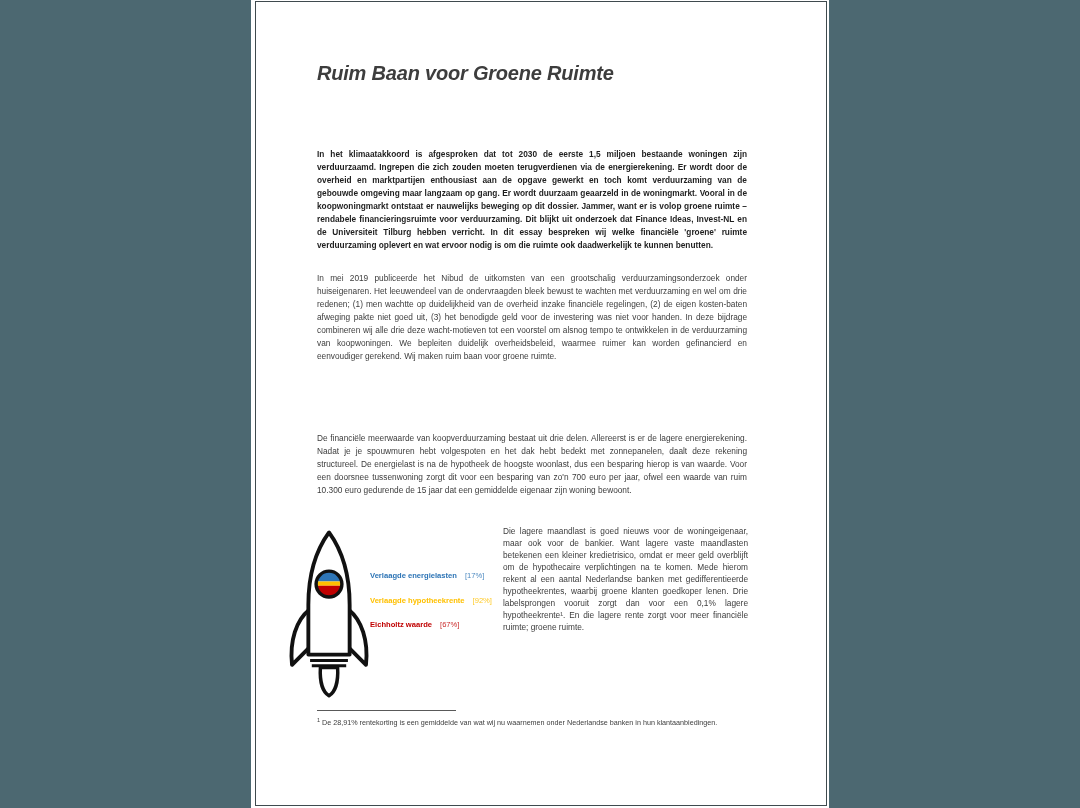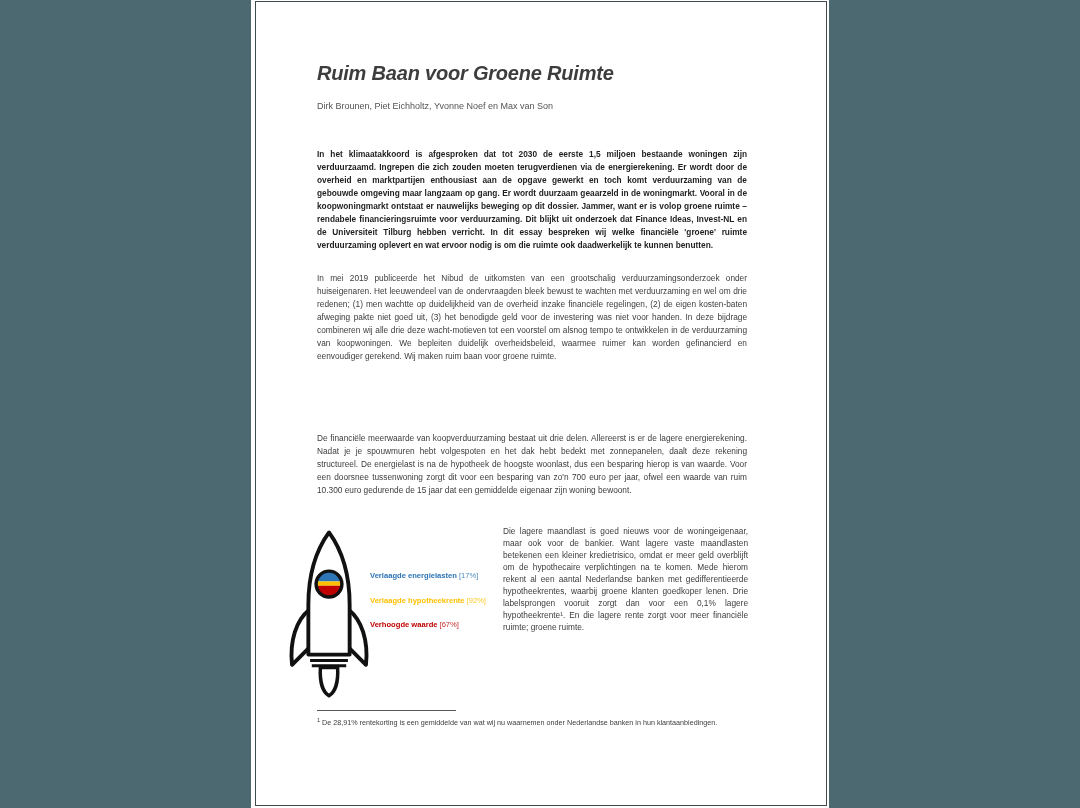--- a/index.html
+++ b/index.html
@@ -45,21 +45,21 @@
   }
   .heading .hname{margin-left:11px;}
   .p3{top:432px;color:#3c3c3c;}
 
   .rocket-svg{position:absolute;left:-31px;top:529px;width:86px;height:172px;}
 
   .rlabel{
     position:absolute;left:53px;width:200px;
     font-size:7.6px;font-weight:bold;white-space:nowrap;
   }
-  .rlabel .pct{font-weight:normal;opacity:0.85;margin-left:2px;}
+  .rlabel .pct{font-weight:normal;opacity:0.85;margin-left:8px;}
   .rlabel-blue{top:571px;color:#2E75B6;}
   .rlabel-yellow{top:596px;color:#FFC000;}
   .rlabel-red{top:620px;color:#C00000;}
 
   .side{
     position:absolute;left:186px;top:525px;width:245px;
     font-size:8.3px;line-height:12px;text-align:justify;color:#3c3c3c;
   }
 
   .foot-rule{
@@ -75,21 +75,20 @@
 </head>
 <body>
 
 <div class="paper">
   <div class="paper-frame"></div>
 
   <div class="content">
 
     <h1 class="title">Ruim Baan voor Groene Ruimte</h1>
 
-    <div class="authors">Dirk Brounen, Piet Eichholtz, Yvonne Noef en Max van Son</div>
 
     <p class="intro">In het klimaatakkoord is afgesproken dat tot 2030 de eerste 1,5 miljoen bestaande woningen zijn verduurzaamd. Ingrepen die zich zouden moeten terugverdienen via de energierekening. Er wordt door de overheid en marktpartijen enthousiast aan de opgave gewerkt en toch komt verduurzaming van de gebouwde omgeving maar langzaam op gang. Er wordt duurzaam geaarzeld in de woningmarkt. Vooral in de koopwoningmarkt ontstaat er nauwelijks beweging op dit dossier. Jammer, want er is volop groene ruimte – rendabele financieringsruimte voor verduurzaming. Dit blijkt uit onderzoek dat Finance Ideas, Invest-NL en de Universiteit Tilburg hebben verricht.  In dit essay bespreken wij welke financiële 'groene' ruimte verduurzaming oplevert en wat ervoor nodig is om die ruimte ook daadwerkelijk te kunnen benutten.</p>
 
     <p class="para p2">In mei 2019 publiceerde het Nibud de uitkomsten van een grootschalig verduurzamingsonderzoek onder huiseigenaren. Het leeuwendeel van de ondervraagden bleek bewust te wachten met verduurzaming en wel om drie redenen; (1) men wachtte op duidelijkheid van de overheid inzake financiële regelingen, (2) de eigen kosten-baten afweging pakte niet goed uit, (3) het benodigde geld voor de investering was niet voor handen. In deze bijdrage combineren wij alle drie deze wacht-motieven tot een voorstel om alsnog tempo te ontwikkelen in de verduurzaming van koopwoningen. We bepleiten duidelijk overheidsbeleid, waarmee ruimer kan worden gefinancierd en eenvoudiger gerekend. Wij maken ruim baan voor groene ruimte.</p>
 
 
     <p class="para p3">De financiële meerwaarde van koopverduurzaming bestaat uit drie delen. Allereerst is er de lagere energierekening. Nadat je je spouwmuren hebt volgespoten en het dak hebt bedekt met zonnepanelen, daalt deze rekening structureel. De energielast is na de hypotheek de hoogste woonlast, dus een besparing hierop is van waarde. Voor een doorsnee tussenwoning zorgt dit voor een besparing van zo'n 700 euro per jaar, ofwel een waarde van ruim 10.300 euro gedurende de 15 jaar dat een gemiddelde eigenaar zijn woning bewoont.</p>
 
     <svg class="rocket-svg" viewBox="0 0 100 200">
       <defs>
@@ -111,21 +110,21 @@
       <circle cx="50" cy="64" r="15" fill="none" stroke="#111111" stroke-width="4"></circle>
 
       <path d="M28 153 L72 153" stroke="#111111" stroke-width="3.5"></path>
       <path d="M30 159 L70 159" stroke="#111111" stroke-width="3.5"></path>
 
       <path d="M40 161 C39 178, 43 190, 50 194 C57 190, 61 178, 60 161 Z" fill="#ffffff" stroke="#111111" stroke-width="4" stroke-linejoin="round"></path>
     </svg>
 
     <div class="rlabel rlabel-blue"><span>Verlaagde energielasten</span><span class="pct">[17%]</span></div>
     <div class="rlabel rlabel-yellow"><span>Verlaagde hypotheekrente</span><span class="pct">[92%]</span></div>
-    <div class="rlabel rlabel-red"><span>Verhoogde waarde</span><span class="pct">[67%]</span></div>
+    <div class="rlabel rlabel-red"><span>Eichholtz waarde</span><span class="pct">[67%]</span></div>
 
     <p class="side">Die lagere maandlast is goed nieuws voor de woningeigenaar, maar ook voor de bankier. Want lagere vaste maandlasten betekenen een kleiner kredietrisico, omdat er meer geld overblijft om de hypothecaire verplichtingen na te komen. Mede hierom rekent al een aantal Nederlandse banken met gedifferentieerde hypotheekrentes, waarbij groene klanten goedkoper lenen. Drie labelsprongen vooruit zorgt dan voor een 0,1% lagere hypotheekrente¹. En die lagere rente zorgt voor meer financiële ruimte; groene ruimte.</p>
 
     <div class="foot-rule"></div>
     <p class="footnote"><sup>1</sup> <span>De 28,91% rentekorting is een gemiddelde van wat wij nu waarnemen onder Nederlandse banken in hun klantaanbiedingen.</span></p>
 
   </div>
 </div>
 
 </body></html>

